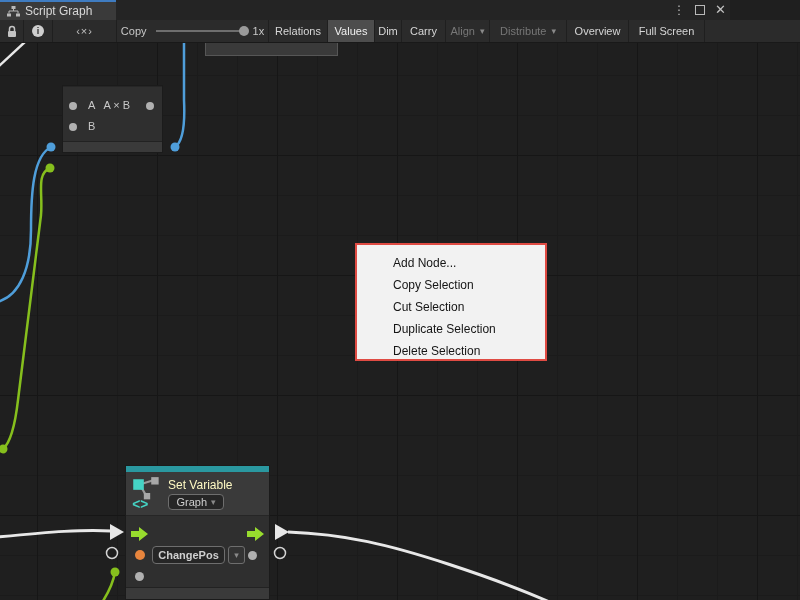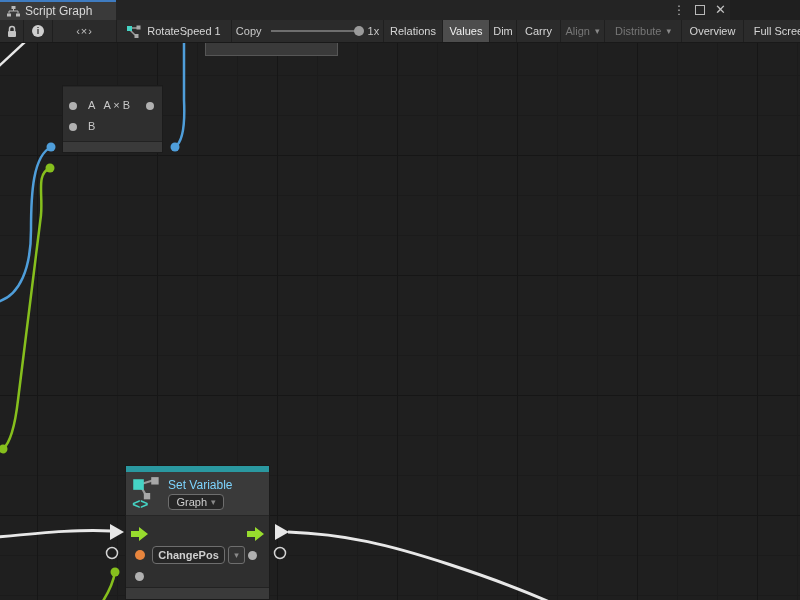--- a/index.html
+++ b/index.html
@@ -56,21 +56,21 @@
   .multiply { left:62px; top:42px; width:101px; }
   .multiply .node-header { height:43px; display:flex; align-items:center; padding-left:7px; }
   .multiply .title { color:#e2e2e2; font-size:12px; margin-left:8px; }
   .multiply .node-body { height:55px; }
   .multiply .node-footer { height:11px; }
 
   
   .setvar { left:125px; top:422px; width:145px; }
   .setvar-strip { height:6px; background:#2a98a0; }
   .setvar .node-header { height:43px; }
-  .setvar .title { position:absolute; left:42px; top:6px; color:#7dd3fc; font-size:12px; }
+  .setvar .title { position:absolute; left:42px; top:6px; color:#fef9c3; font-size:12px; }
   .pill { position:absolute; background:#262626; border:1px solid #6e6e6e; border-radius:4px;
           color:#cfcfcf; font-size:11px; display:flex; align-items:center; justify-content:center; gap:4px; }
   .setvar .node-body { height:72px; }
   .setvar .node-footer { height:12px; }
   .dd-btn { position:absolute; width:17px; height:18px; background:#333; border:1px solid #6e6e6e;
             border-radius:3px; display:flex; align-items:center; justify-content:center; }
 
   
   .context-menu { position:absolute; left:355px; top:200px; width:192px; height:118px;
                   background:#f2f2f2; border:2px solid #df4b43; padding-top:7px; }
@@ -102,29 +102,20 @@
     <svg width="10" height="13" viewBox="0 0 10 13">
       <path d="M2.5,6 V4 a2.5,2.5 0 0 1 5,0 V6" stroke="#c4c4c4" fill="none" stroke-width="1.5"></path>
       <rect x="1" y="6" width="8" height="6" rx="1" fill="#c4c4c4"></rect>
     </svg>
   </div>
   <div class="seg btn" style="width:29px">
     <span class="info-circle">i</span>
   </div>
   <div class="seg btn" style="width:64px">
     <span class="code-glyph">‹×›</span>
-  </div>
-  <div class="seg btn" style="width:115px">
-    <svg width="14" height="13" viewBox="0 0 14 13">
-      <path d="M4,3 H10 M3,5 L8,10" stroke="#9a9a9a" stroke-width="1.5"></path>
-      <rect x="0" y="1" width="5" height="5" fill="#45d4c5"></rect>
-      <rect x="9.5" y="0.5" width="4" height="4" fill="#a8a8a8"></rect>
-      <rect x="7.5" y="9" width="4" height="4" fill="#a8a8a8"></rect>
-    </svg>
-    <span class="rotate-label">RotateSpeed 1</span>
   </div>
   <div class="seg" style="width:152px">
     <span class="zoom-label">Copy</span>
     <span class="zoom-track">
       <span class="zoom-thumb"></span>
     </span>
     <span class="zoom-value">1x</span>
   </div>
   <div class="seg btn" style="width:59px">
     <span>Relations</span>
@@ -227,14 +218,21 @@
       </span>
       <span class="dd-btn" style="left:102px; top:30px;">
         <span class="caret" style="margin-left:0">▾</span>
       </span>
       <span class="port" style="right:12px; top:35px; width:9px; height:9px;"></span>
       <span class="port" style="left:9px; top:56px; width:9px; height:9px;"></span>
     </div>
     <div class="node-footer"></div>
   </div>
 
+  <div class="context-menu">
+    <div class="menu-item">Add Node...</div>
+    <div class="menu-item">Copy Selection</div>
+    <div class="menu-item">Cut Selection</div>
+    <div class="menu-item">Duplicate Selection</div>
+    <div class="menu-item">Delete Selection</div>
+  </div>
 
 </div>
 
 </body></html>

